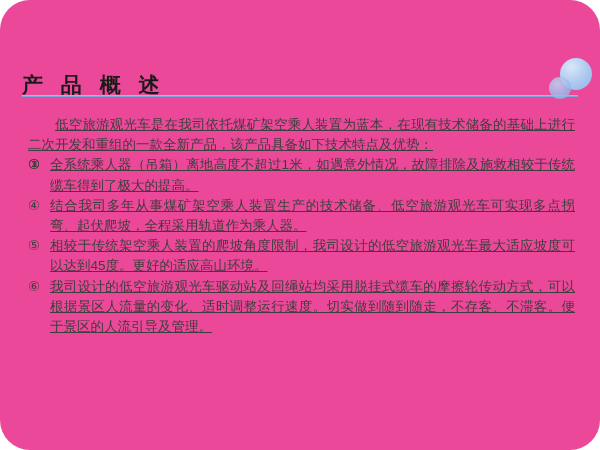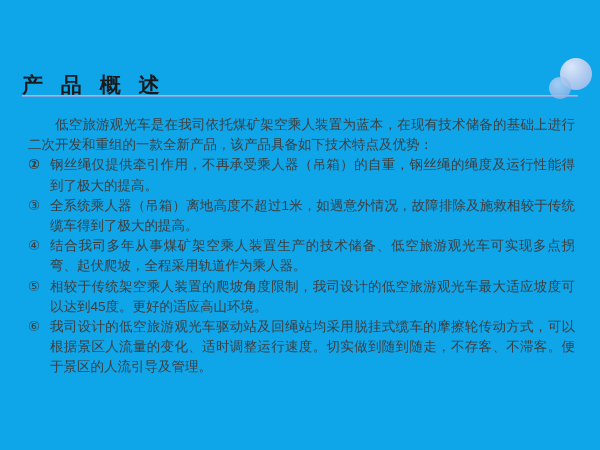--- a/index.html
+++ b/index.html
@@ -4,23 +4,24 @@
 <style>
   html, body {
     margin: 0;
     padding: 0;
     background: #ffffff;
   }
   .slide {
     position: relative;
     width: 600px;
     height: 450px;
-    background: #0ea5e9;
+    background: #ec4899;
     overflow: hidden;
     font-family: "Liberation Sans", "DejaVu Sans", sans-serif;
+    border-radius: 30px;
   }
   .slide-title {
     position: absolute;
     left: 22px;
     top: 57px;
     font-size: 21px;
     font-weight: 600;
     letter-spacing: 6px;
     color: #1a1a1a;
     white-space: nowrap;
@@ -54,20 +55,21 @@
   }
   .body-text {
     position: absolute;
     left: 28px;
     top: 115px;
     width: 547px;
     font-size: 13.5px;
     line-height: 20.2px;
     color: #3e3e3e;
     text-align: justify;
+    text-decoration: underline;
   }
   .intro {
     margin: 0;
     text-indent: 2em;
   }
   .feature {
     position: relative;
     padding-left: 22px;
     margin: 0;
   }
@@ -92,21 +94,20 @@
 
   <div class="body-text">
     <p class="intro">低空旅游观光车是在我司依托煤矿架空乘人装置为蓝本，在现有技术储备的基础上进行二次开发和重组的一款全新产品，该产品具备如下技术特点及优势：</p>
 
     <div class="feature">
       <span class="marker">①</span>
     </div>
 
     <div class="feature">
       <span class="marker">②</span>
-      <span>钢丝绳仅提供牵引作用，不再承受乘人器（吊箱）的自重，钢丝绳的绳度及运行性能得到了极大的提高。</span>
     </div>
 
     <div class="feature">
       <span class="marker">③</span>
       <span>全系统乘人器（吊箱）离地高度不超过1米，如遇意外情况，故障排除及施救相较于传统缆车得到了极大的提高。</span>
     </div>
 
     <div class="feature">
       <span class="marker">④</span>
       <span>结合我司多年从事煤矿架空乘人装置生产的技术储备、低空旅游观光车可实现多点拐弯、起伏爬坡，全程采用轨道作为乘人器。</span>

